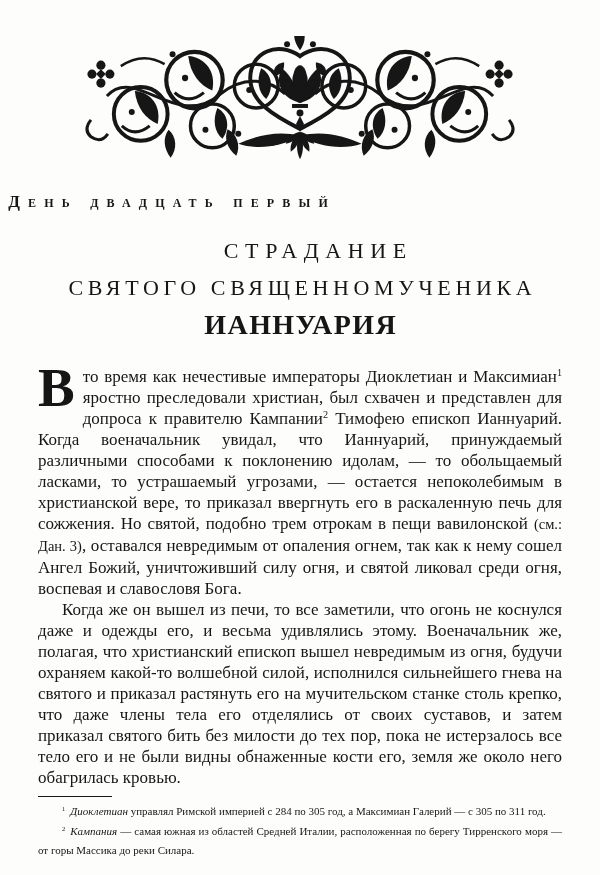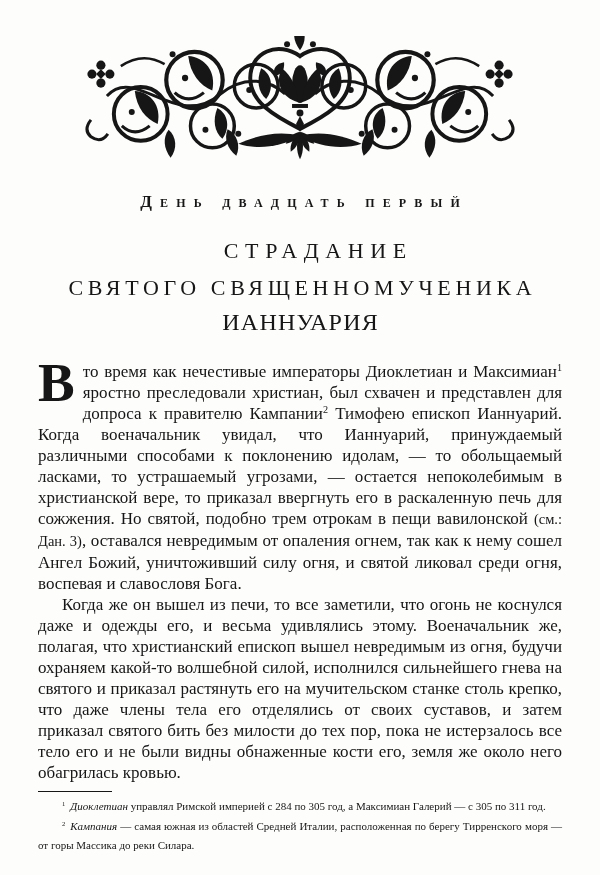--- a/index.html
+++ b/index.html
@@ -13,21 +13,20 @@
     font-family: "Liberation Serif", "DejaVu Serif", serif;
     overflow: hidden;
   }
   
   .ornament { text-align: center; padding-top: 36px; height: 126px; color: #161616; }
   .orn-fill   { fill: currentColor; stroke: none; }
   .orn-stroke { fill: none; stroke: currentColor; }
   
   .day-line {
     margin-top: 30px;
-    text-align: center;
     font-variant: small-caps;
     font-weight: 700;
     font-size: 17px;
     letter-spacing: 0.48em;
     text-indent: 0.48em; 
   }
   .title-1 {
     margin: 26px 0 0;
     text-align: center;
     font-size: 22px;
@@ -40,22 +39,22 @@
     margin: 11px 0 0;
     text-align: center;
     font-size: 22px;
     font-weight: 400;
     letter-spacing: 0.21em;
     text-indent: 0.21em;
   }
   .title-3 {
     margin: 8px 0 0;
     text-align: center;
-    font-size: 24px;
-    font-weight: 400;
+    font-size: 28px;
+    font-weight: 700;
     letter-spacing: 0.05em;
     text-indent: 0.05em;
   }
   
   .body-col {
     margin: 25px 38px 0;
     font-size: 17px;
     line-height: 21px;
     text-align: justify;
   }

